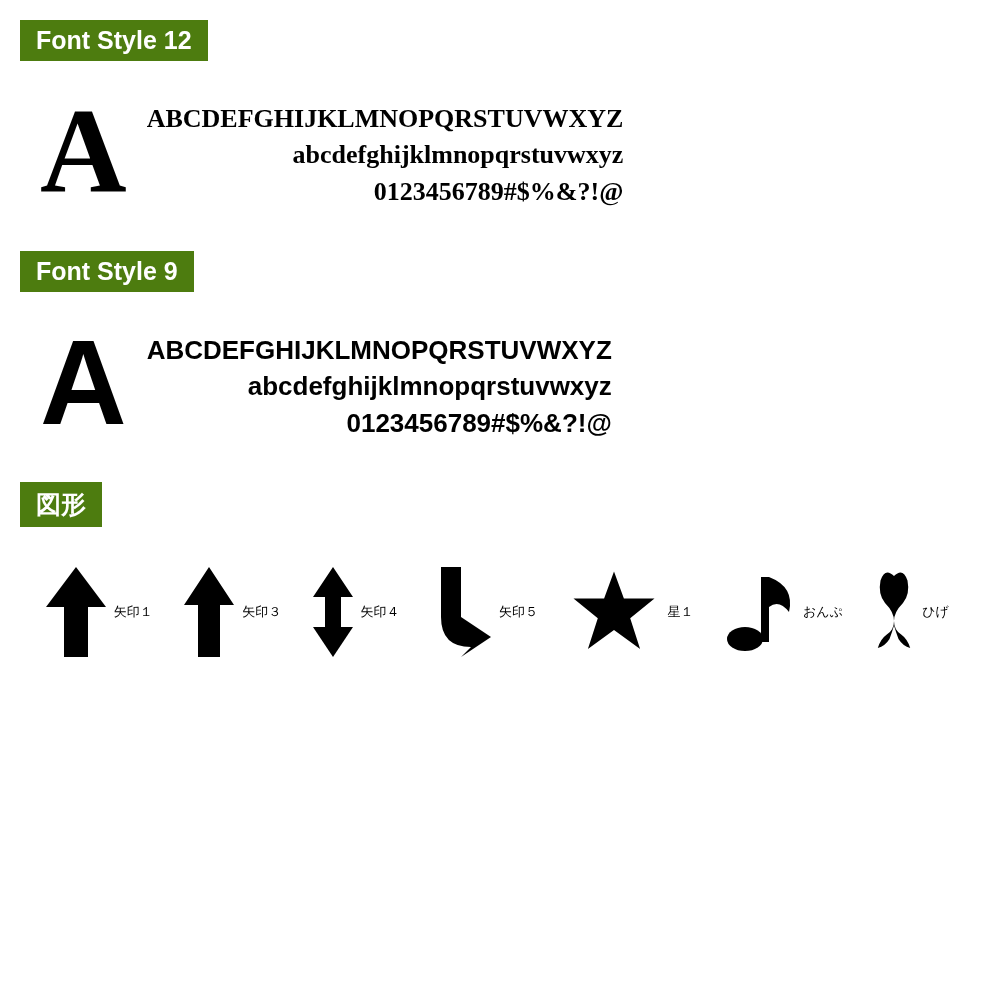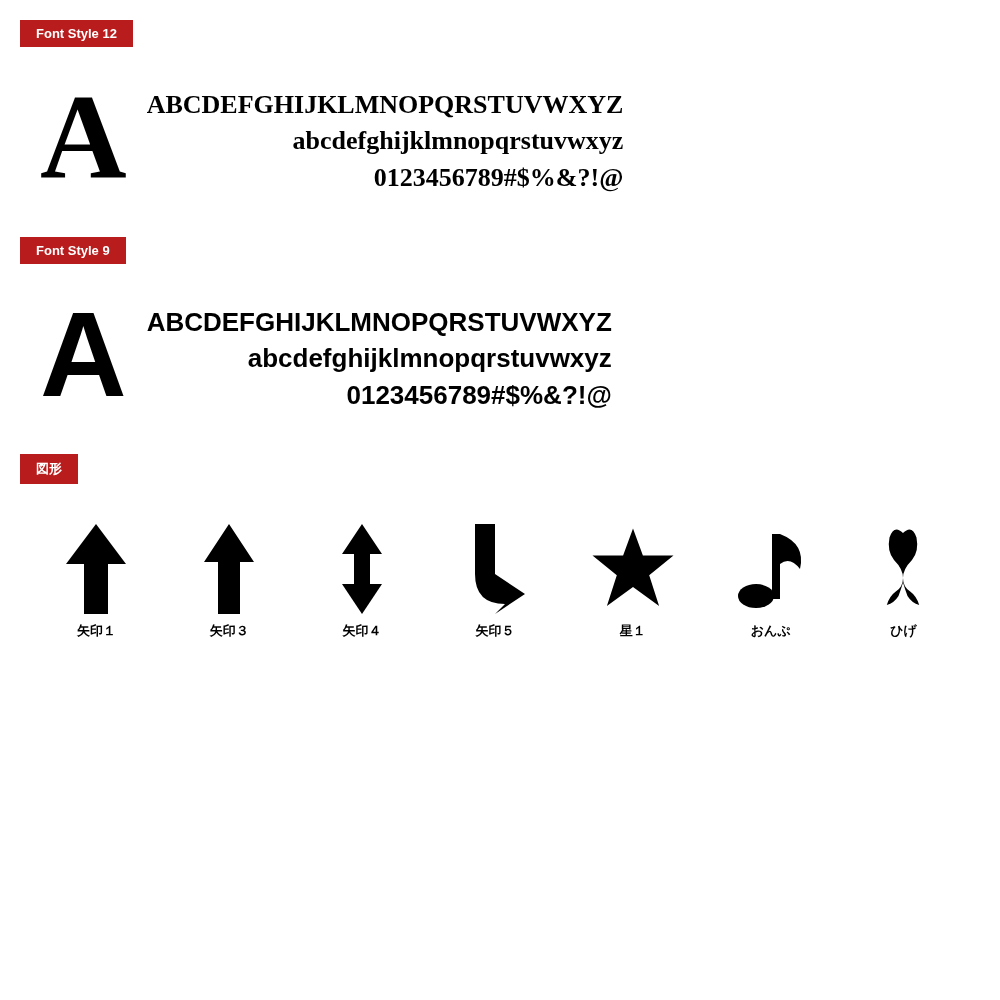--- a/index.html
+++ b/index.html
@@ -9,25 +9,25 @@
       width: 1000px;
       min-height: 1000px;
       padding: 20px;
     }
 
     .section {
       margin-bottom: 30px;
     }
 
     .section-header {
-      background: #b91c1c;
+      background: #4d7c0f;
       color: #ffffff;
       display: inline-block;
       padding: 6px 16px;
-      font-size: 13px;
+      font-size: 25px;
       font-weight: bold;
       margin-bottom: 20px;
       font-family: sans-serif;
     }
 
     .font-demo {
       display: flex;
       align-items: flex-start;
       padding: 10px 20px;
     }
@@ -77,25 +77,24 @@
       display: flex;
       flex-wrap: nowrap;
       align-items: flex-end;
       gap: 0px;
       padding: 20px 10px 0 10px;
       justify-content: space-around;
     }
 
     .shape-item {
       display: flex;
-      flex-direction: column;
+      flex-direction: row;
       align-items: center;
       gap: 8px;
       min-width: 80px;
-      font-weight: bold;
     }
 
     .shape-icon {
       display: flex;
       align-items: center;
       justify-content: center;
       height: 90px;
     }
 
     .shape-label {

